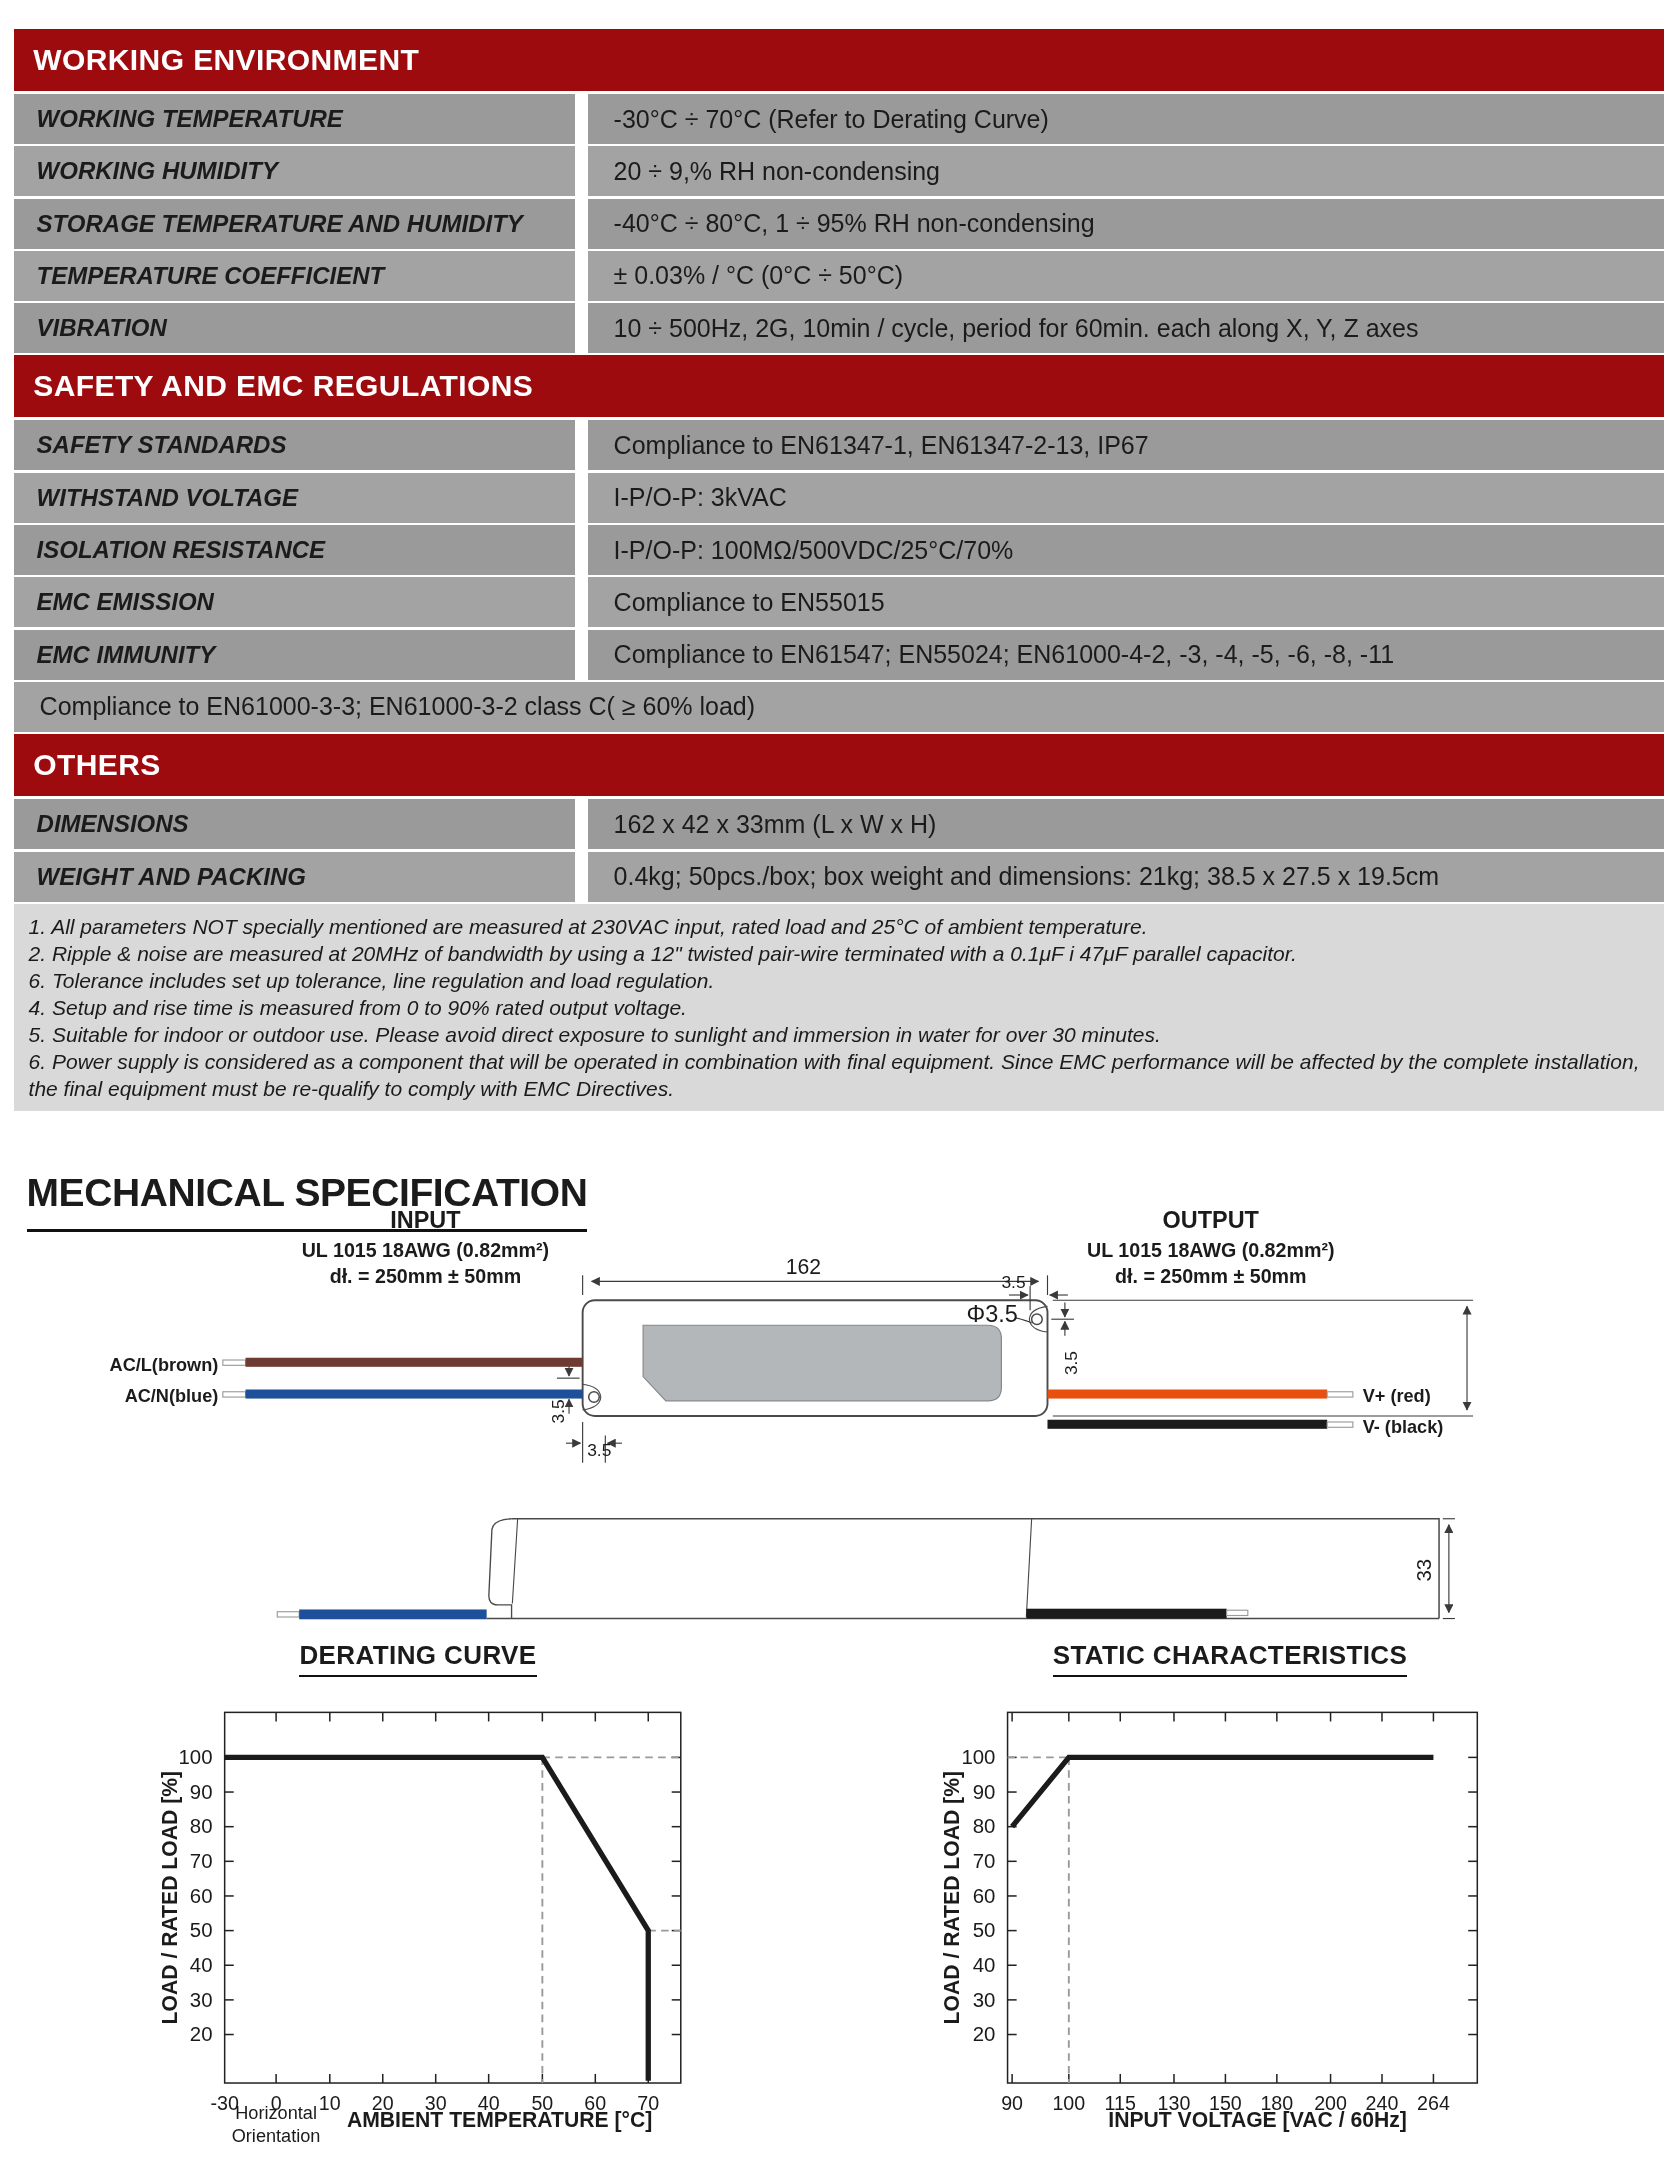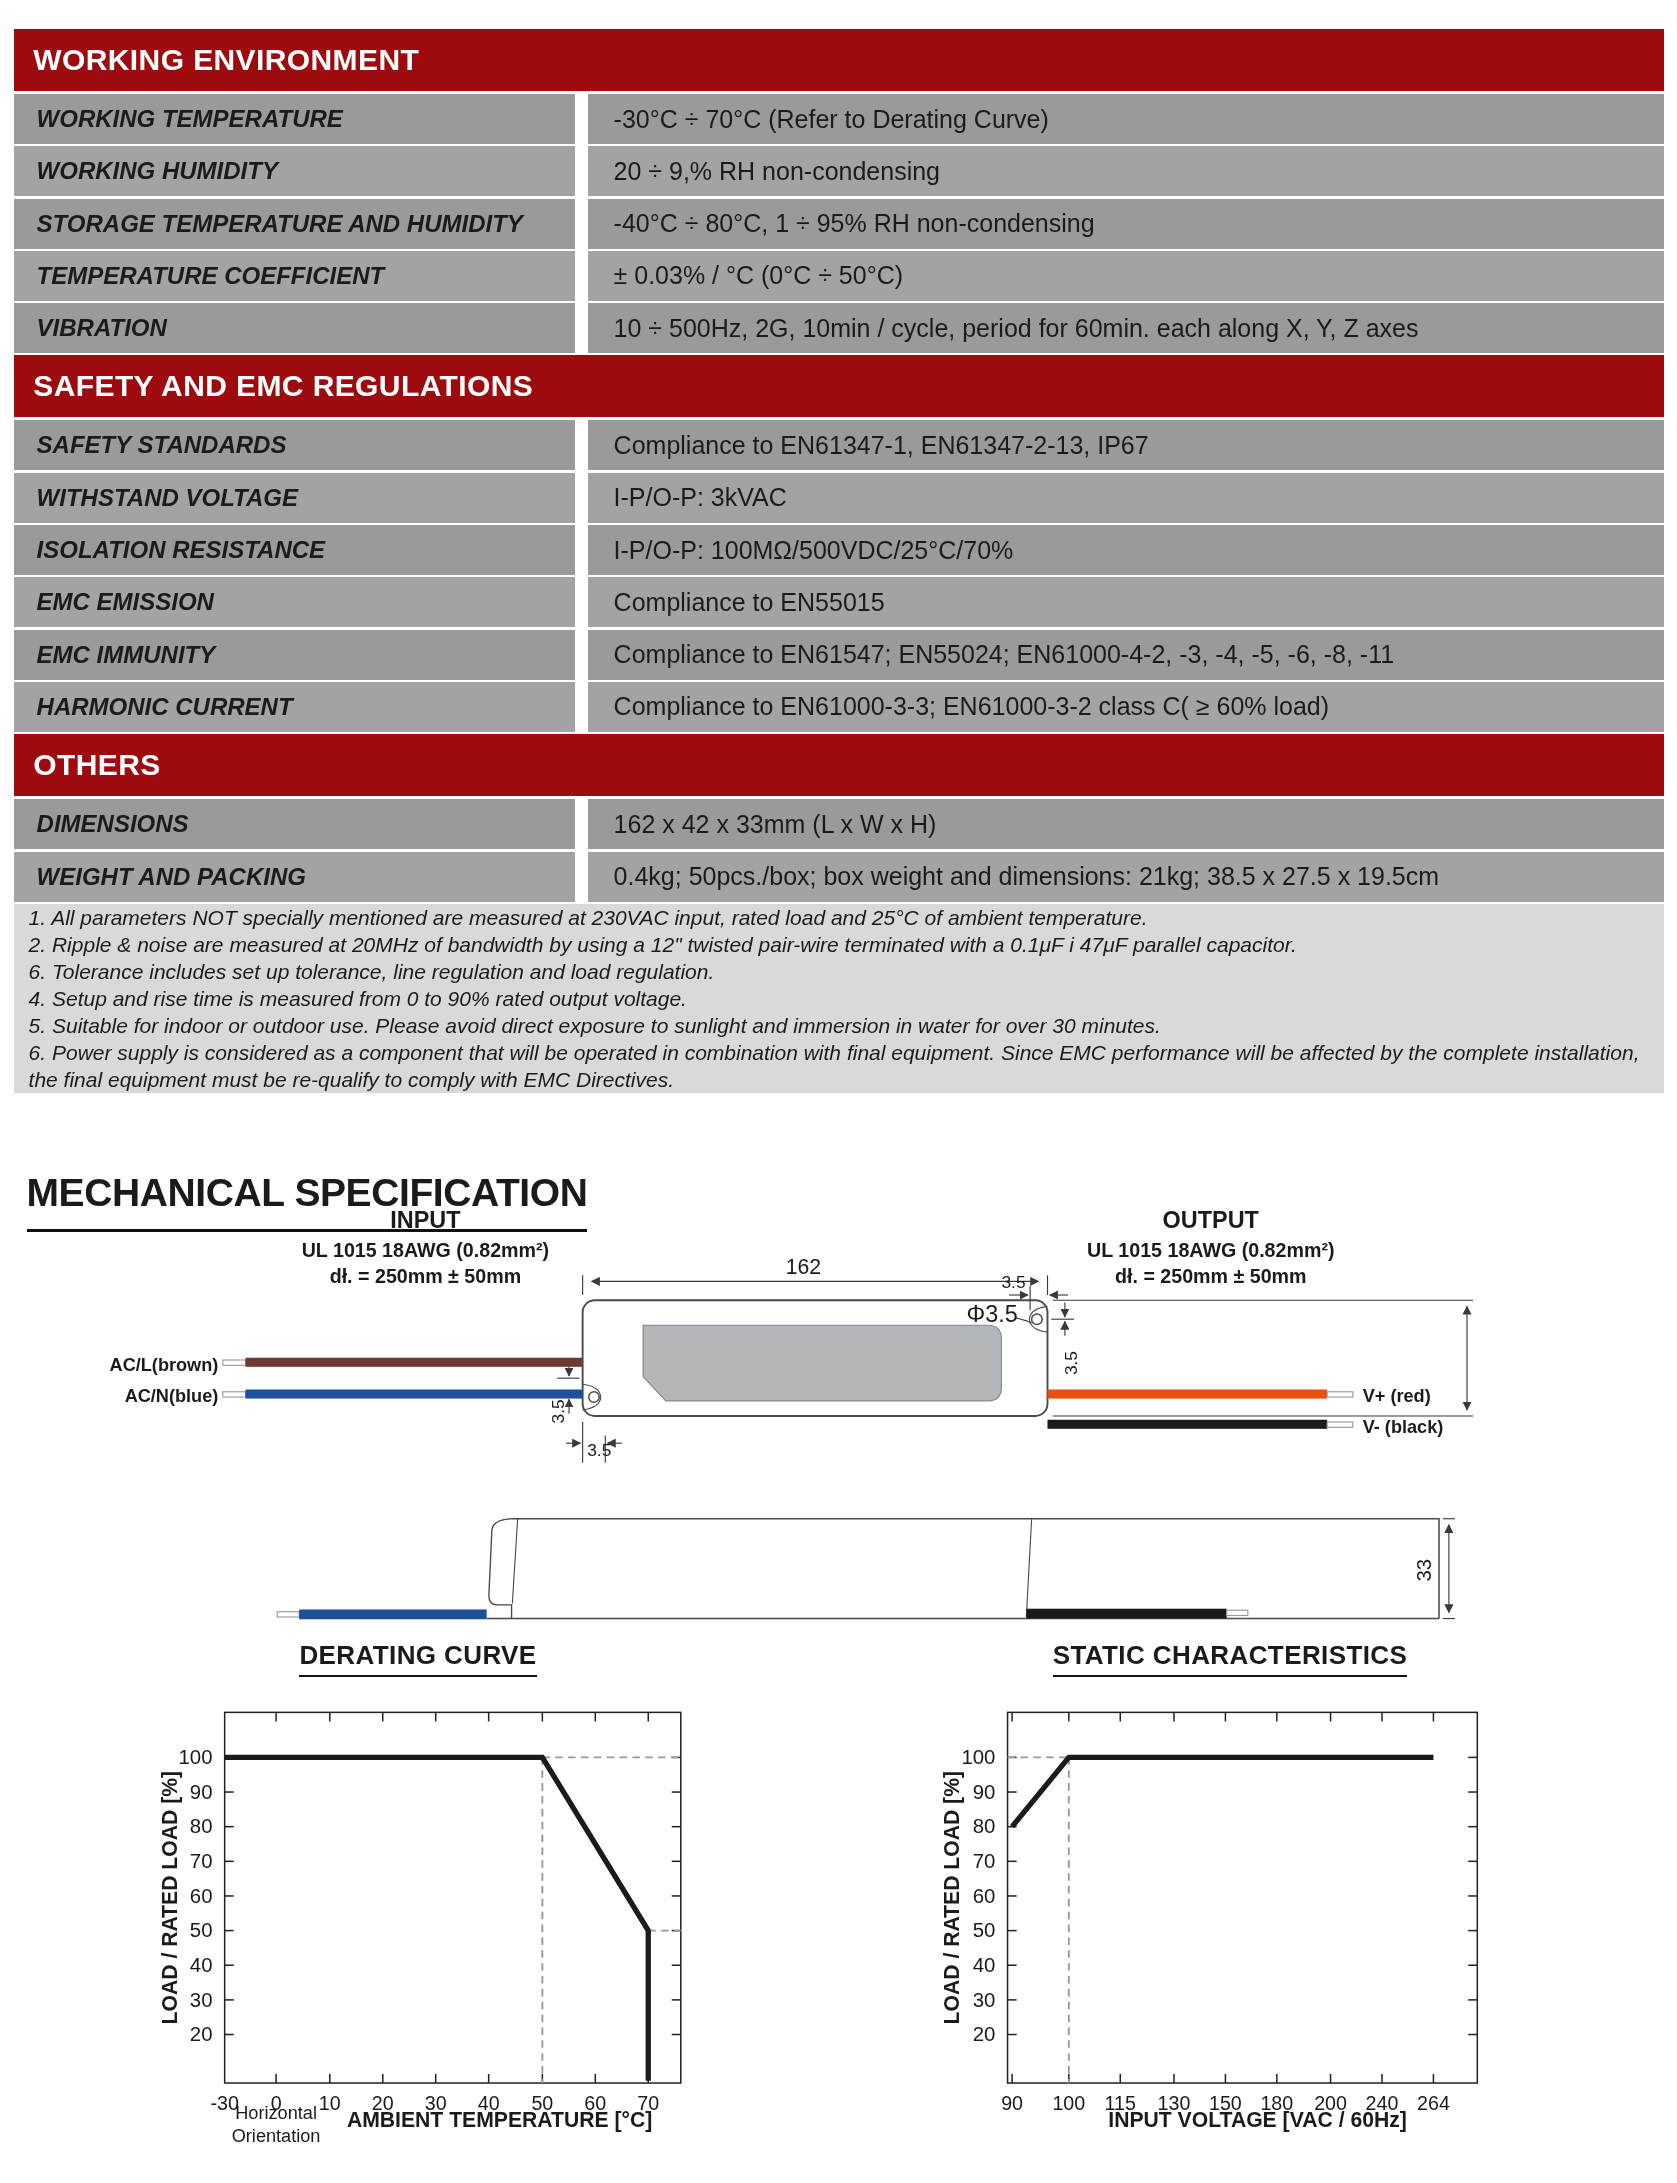--- a/index.html
+++ b/index.html
@@ -10,21 +10,21 @@
   .sec-header{height:62px;background:#9e0b0f;color:#ffffff;font-weight:bold;font-size:30px;
               display:flex;align-items:center;padding-left:19.7px;box-sizing:border-box;
               margin-bottom:3px;letter-spacing:0.4px;}
   .spec-row{display:flex;height:50px;margin-bottom:2.3px;gap:13px;}
   .spec-row .lbl{width:561px;flex:none;display:flex;align-items:center;padding-left:23px;
                  box-sizing:border-box;font-weight:bold;font-style:italic;font-size:24px;}
   .spec-row .val{flex:1;display:flex;align-items:center;padding-left:26px;font-size:25px;box-sizing:border-box;}
   .dark .lbl,.dark .val{background:#9a9a9a;}
   .light .lbl,.light .val{background:#a3a3a3;}
   
-  .notes{background:#d9d9d9;margin-top:1.5px;padding:0 15px;font-style:italic;
+  .notes{background:#d9d9d9;margin-top:1.5px;padding:9px 15px;font-style:italic;
          font-size:21px;line-height:27px;}
   
   .mech-title-wrap{position:absolute;left:26.5px;top:1171px;}
   .mech-title-wrap span{display:inline-block;font-size:39px;font-weight:bold;
         border-bottom:3.8px solid #111;padding-bottom:14px;letter-spacing:-0.4px;}
   
   .chart-title{position:absolute;top:1640px;text-align:center;font-size:26px;font-weight:bold;}
   .chart-title span{display:inline-block;border-bottom:2.3px solid #111;padding-bottom:3.8px;letter-spacing:0.4px;}
   #ct-derating{left:191px;width:454px;}
   #ct-static{left:1003px;width:454px;}
@@ -73,21 +73,20 @@
       </div>
       <div class="spec-row light">
         <div class="lbl">EMC EMISSION</div>
         <div class="val">Compliance to EN55015</div>
       </div>
       <div class="spec-row dark">
         <div class="lbl">EMC IMMUNITY</div>
         <div class="val">Compliance to EN61547; EN55024; EN61000-4-2, -3, -4, -5, -6, -8, -11</div>
       </div>
       <div class="spec-row light">
-        <div class="lbl">HARMONIC CURRENT</div>
         <div class="val">Compliance to EN61000-3-3; EN61000-3-2 class C( ≥ 60% load)</div>
       </div>
       <div class="sec-header">OTHERS</div>
       <div class="spec-row dark">
         <div class="lbl">DIMENSIONS</div>
         <div class="val">162 x 42 x 33mm (L x W x H)</div>
       </div>
       <div class="spec-row light">
         <div class="lbl">WEIGHT AND PACKING</div>
         <div class="val">0.4kg; 50pcs./box; box weight and dimensions: 21kg; 38.5 x 27.5 x 19.5cm</div>

